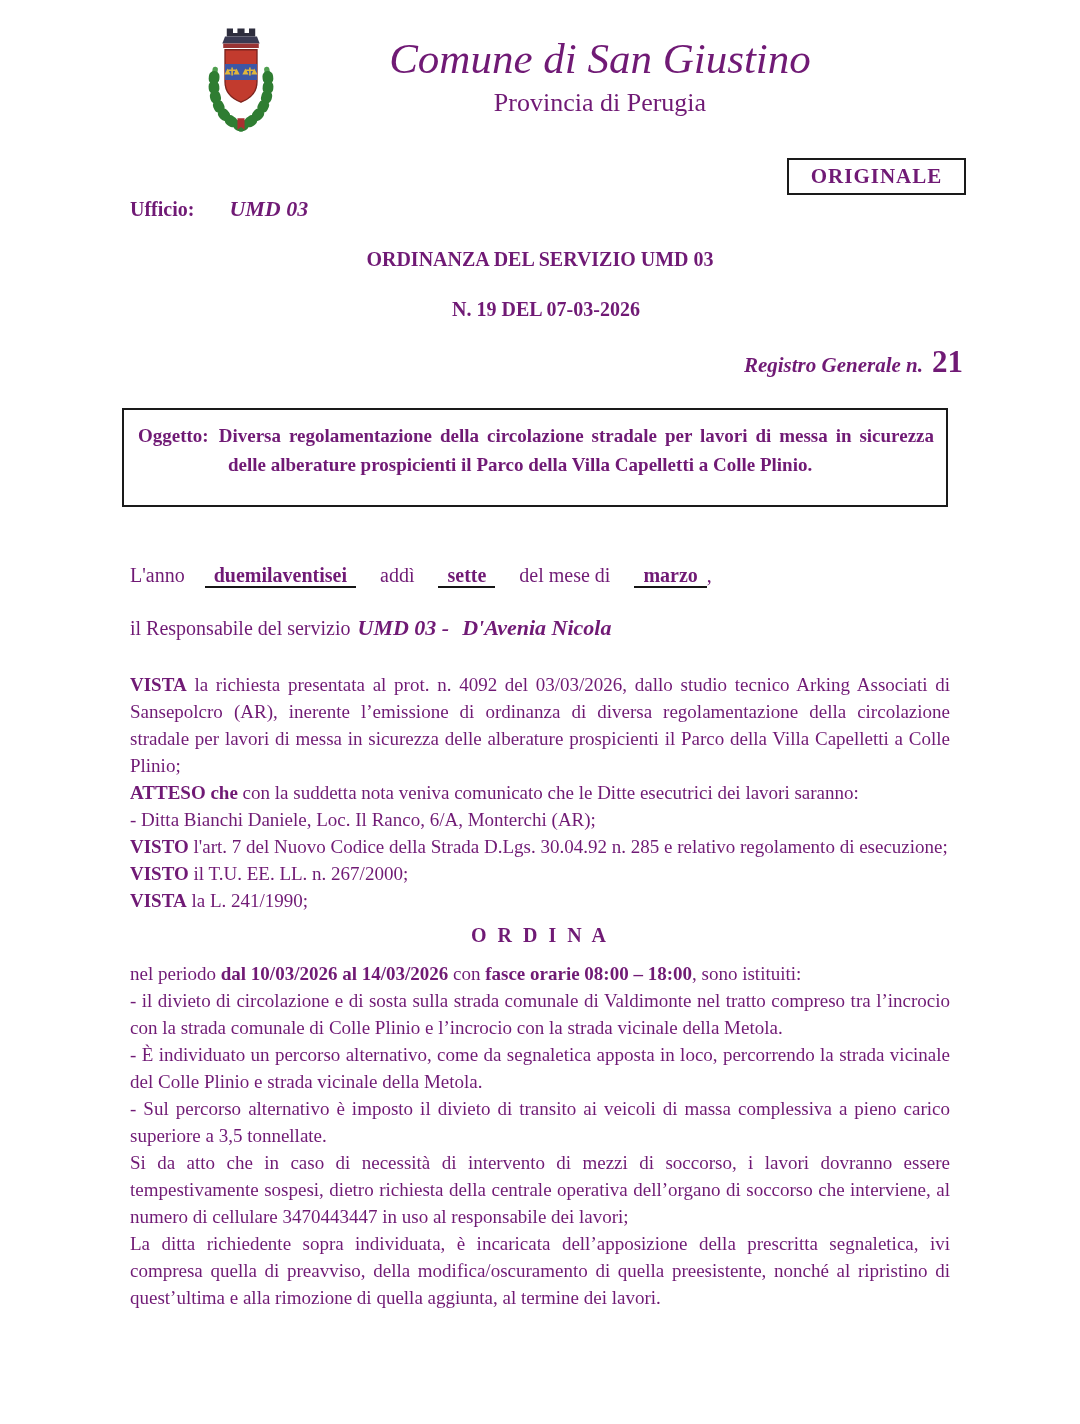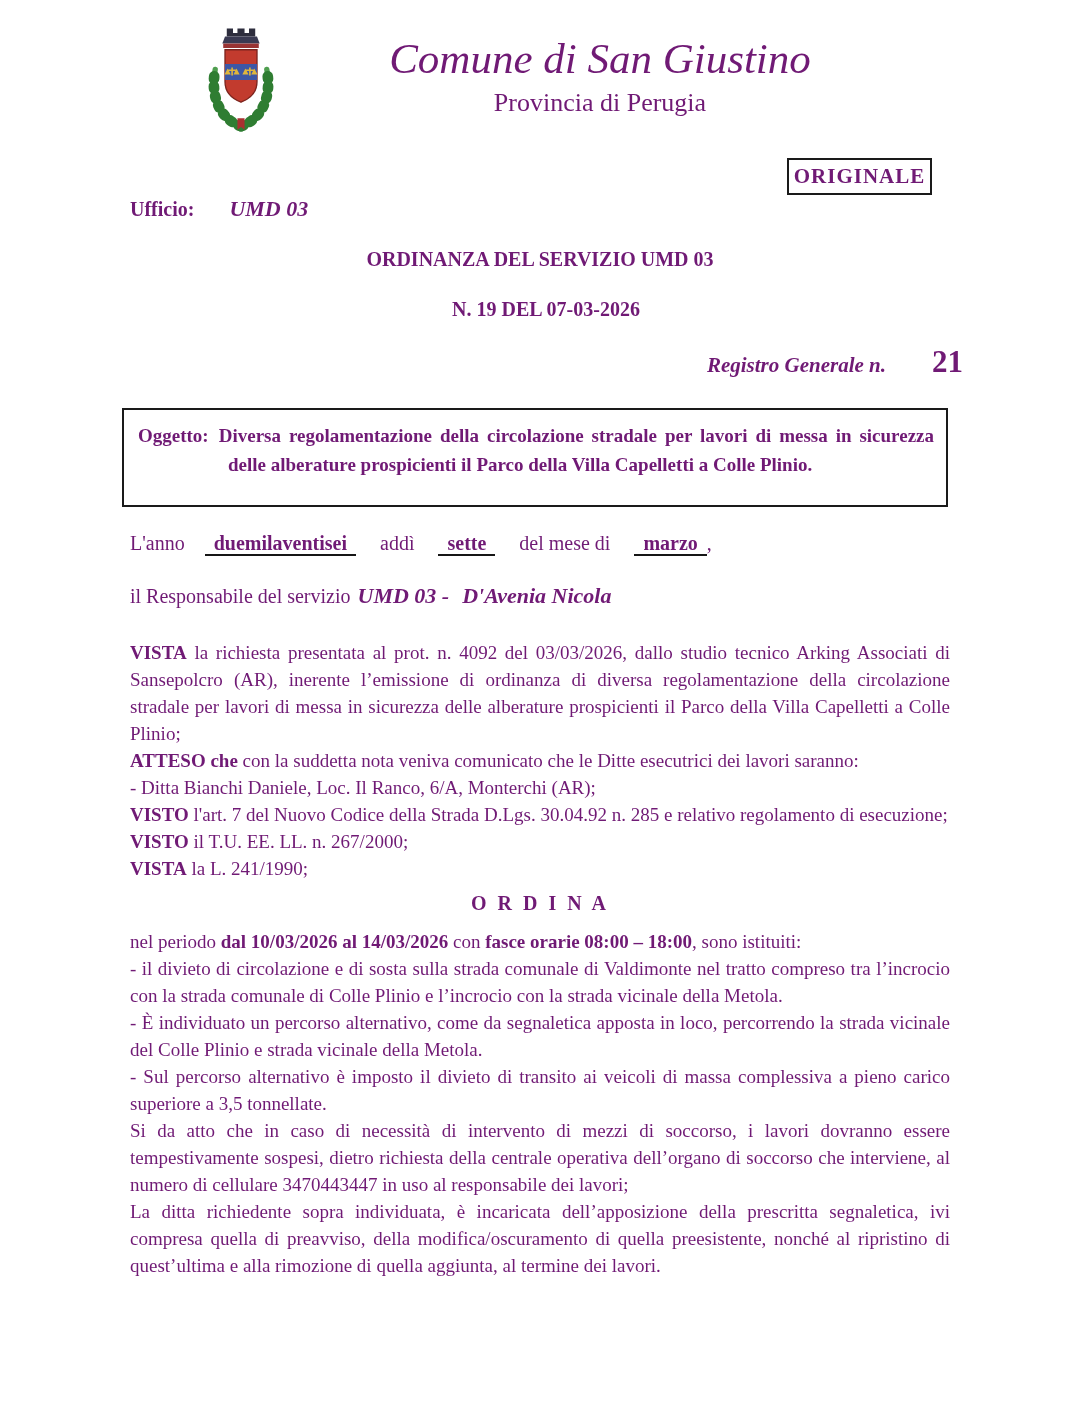--- a/index.html
+++ b/index.html
@@ -6,40 +6,40 @@
   html,body { background:#ffffff; }
   .page {
     position:relative; width:1080px; height:1424px; background:#ffffff;
     font-family:"Liberation Serif","DejaVu Serif",serif; color:#701a75; overflow:hidden;
   }
   .coat { position:absolute; left:201px; top:26px; width:80px; height:108px; }
   .header-block { position:absolute; left:250px; top:34px; width:700px; text-align:center; }
   .muni { font-style:italic; font-size:43px; line-height:1.15; }
   .prov { font-size:26px; margin-top:5px; }
   .stamp {
-    position:absolute; left:787px; top:158px; width:145px; height:37px;
+    position:absolute; left:787px; top:158px; width:179px; height:37px;
     border:2px solid #1a1a1a; text-align:center; line-height:33px;
     font-weight:bold; font-size:21px; letter-spacing:1px;
   }
   .office { position:absolute; left:130px; top:196px; font-size:20px; }
   .office-label { font-weight:bold; }
   .office-value { font-weight:bold; font-style:italic; font-size:22px; margin-left:30px; }
   .doc-title { position:absolute; left:0; top:248px; width:1080px; text-align:center; font-weight:bold; font-size:20px; }
   .doc-num   { position:absolute; left:0; top:298px; width:1080px; text-align:center; font-weight:bold; font-size:20px;padding-left:12px; }
-  .registry { position:absolute; right:117px; top:344px; display:flex; align-items:baseline;gap:37px; }
+  .registry { position:absolute; right:117px; top:344px; display:flex; align-items:baseline; }
   .reg-label { font-weight:bold; font-style:italic; font-size:21px; }
   .reg-num { font-weight:bold; font-size:31px; margin-left:9px; }
   .subject-box {
     position:absolute; left:122px; top:408px; width:826px; min-height:99px;
     border:2px solid #1a1a1a; padding:11px 12px 12px 14px;
   }
   .subject-p { font-weight:bold; font-size:19px; line-height:29px; text-align:justify; padding-left:90px; text-indent:-90px; }
   .subject-label { margin-right:10px; }
   .body { position:absolute; left:130px; top:530px; width:820px; font-size:19px; line-height:27px; }
-  .date-line { font-size:20px; white-space:nowrap; line-height:26px; }
+  .date-line { font-size:20px; white-space:nowrap; line-height:26px;margin-top:32px; }
   .u { font-weight:bold; border-bottom:2px solid #161616; padding:0 9px; }
   .g1 { margin-left:20px; } .g2 { margin-left:24px; }
   .resp-line { margin-top:26px; font-size:20px; }
   .resp-service { font-weight:bold; font-style:italic; font-size:22px; margin-left:7px; }
   .resp-name { font-weight:bold; font-style:italic; font-size:22px; margin-left:13px; }
   .premises { margin-top:29px; }
   .para { text-align:justify; }
   .lead { font-weight:bold; }
   .ordina { text-align:center; font-weight:bold; font-size:20px; letter-spacing:3px; margin:8px 0 11px; line-height:27px; }
   .order p { text-align:justify; }

